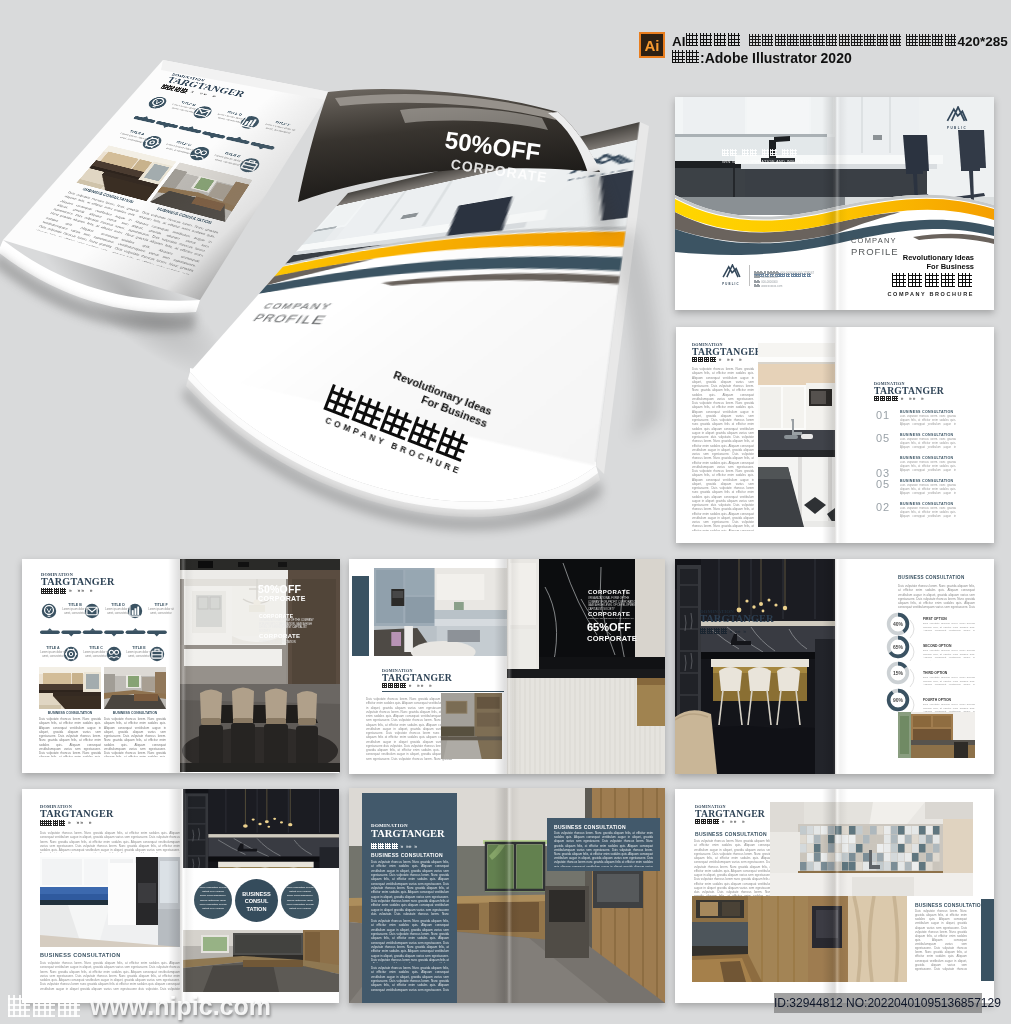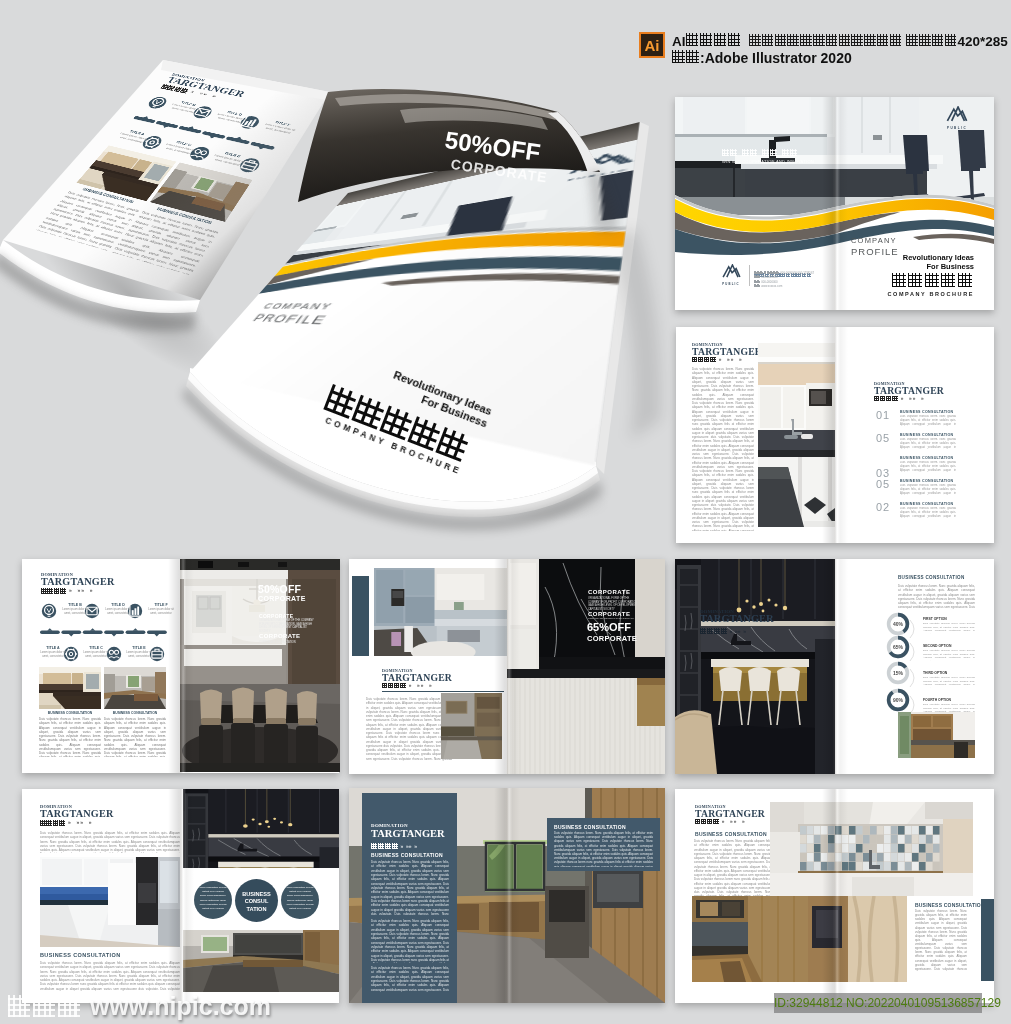--- a/index.html
+++ b/index.html
@@ -1202,12 +1202,12 @@
 <path d="M400 110 C 450 104 510 110 542 118 L 548 130 C 510 121 452 118 405 123 Z" fill="#c9c5c0" opacity="0.5"></path>
 <path d="M558 112 C 575 126 590 150 600 170 L 588 173 C 580 148 568 127 548 113 Z" fill="#ededed"></path>
 <path d="M588 173 L 600 170 C 608 188 615 208 619 228 C 610 232 601 232 594 228 C 593 210 591 190 588 173 Z" fill="rgba(50,50,50,0.22)" style="filter:blur(5px)"></path>
 </svg></div>
 
 <div class="ab" style="left:447px;top:126px;font-size:24px;font-weight:bold;color:#fff;transform:rotate(8deg);transform-origin:0 0">50%OFF</div>
 <div class="ab" style="left:452px;top:156px;font-size:14px;font-weight:bold;color:rgba(255,255,255,0.85);transform:rotate(8deg);transform-origin:0 0;letter-spacing:1px">CORPORATE</div>
 
 <div class="ab" style="left:8px;top:992px;white-space:nowrap;text-shadow:1px 2px 3px rgba(0,0,0,0.4)"><i class="k" style="width:22px;height:22px;--p:5.5px;--lw:2px;color:rgba(255,255,255,0.88);margin-right:3px;vertical-align:-0.12em"></i><i class="k" style="width:22px;height:22px;--p:5.5px;--lw:2px;color:rgba(255,255,255,0.88);margin-right:3px;vertical-align:-0.12em"></i><i class="k" style="width:22px;height:22px;--p:5.5px;--lw:2px;color:rgba(255,255,255,0.88);margin-right:3px;vertical-align:-0.12em"></i><span style="font-size:25px;font-weight:bold;color:rgba(255,255,255,0.88)"> www.nipic.com</span></div>
 
-<div class="ab" style="left:774px;top:993px;width:208px;height:20px;background:rgba(125,125,125,0.72);color:#4d7c0f;font-size:12px;line-height:20px;text-align:center;white-space:nowrap">ID:32944812 NO:20220401095136857129</div>
+<div class="ab" style="left:774px;top:993px;width:208px;height:20px;background:rgba(125,125,125,0.72);color:#0f172a;font-size:12px;line-height:20px;text-align:center;white-space:nowrap">ID:32944812 NO:20220401095136857129</div>
 </body></html>

